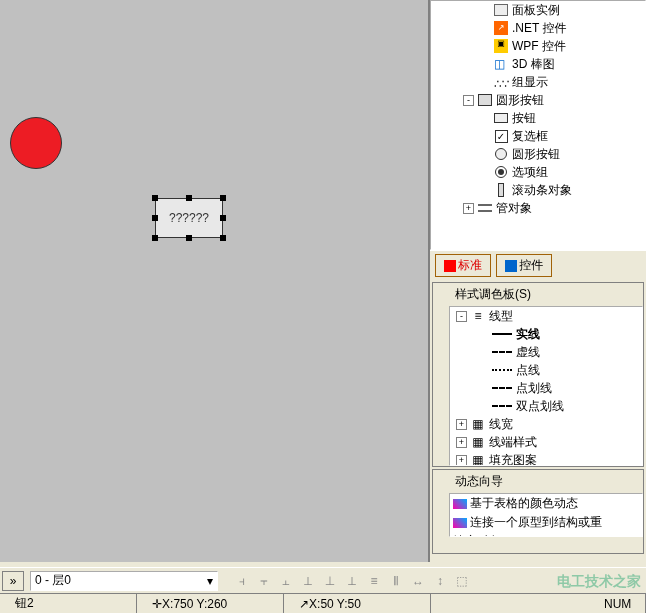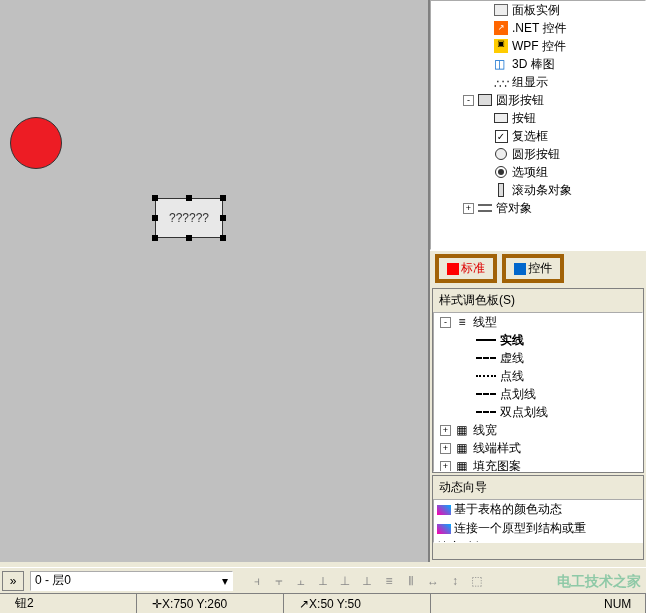--- a/index.html
+++ b/index.html
@@ -9,48 +9,48 @@
 .red-circle { position: absolute; left: 10px; top: 117px; width: 52px; height: 52px; background: #ed1c24; border-radius: 50%; border: 1px solid #333; }
 .selected-obj { position: absolute; left: 155px; top: 198px; width: 68px; height: 40px; background: #e8e8e8; border: 1px solid #333; }
 .handle { position: absolute; width: 6px; height: 6px; background: #000; }
 .h-tl { left: -4px; top: -4px; } .h-tr { right: -4px; top: -4px; }
 .h-bl { left: -4px; bottom: -4px; } .h-br { right: -4px; bottom: -4px; }
 .h-tm { left: 50%; top: -4px; margin-left: -3px; } .h-bm { left: 50%; bottom: -4px; margin-left: -3px; }
 .h-ml { left: -4px; top: 50%; margin-top: -3px; } .h-mr { right: -4px; top: 50%; margin-top: -3px; }
 .obj-text { text-align: center; line-height: 38px; color: #333; }
 
 .right-panel { position: absolute; right: 0; top: 0; width: 216px; height: 595px; background: #ece9d8; }
-.panel { border: 1px solid #808080; margin: 2px; background: #ece9d8; }
+.panel { border: 1px solid #808080; margin: 2px; background: #ece9d8; padding-left: 16px; }
 .panel-tree { height: 250px; overflow: auto; background: #fff; border: 1px inset #fff; margin: 0; }
 .tree-item { display: flex; align-items: center; padding: 1px 2px; height: 18px; cursor: pointer; }
 .tree-indent { display: inline-block; }
 .tree-exp { width: 11px; height: 11px; border: 1px solid #808080; background: #fff; text-align: center; line-height: 9px; font-size: 9px; margin-right: 3px; cursor: pointer; }
 .tree-icon { width: 16px; height: 16px; margin-right: 3px; display: inline-flex; align-items: center; justify-content: center; }
 .tree-label { white-space: nowrap; }
 
 .tab-bar { background: #ece9d8; padding: 3px 5px; border-top: 1px solid #fff; }
-.tab { display: inline-block; padding: 2px 8px; border: 4px solid #a16207; background: #ece9d8; margin-right: 2px; cursor: pointer; }
+.tab { display: inline-block; padding: 2px 8px; border: 1px solid #a16207; background: #ece9d8; margin-right: 2px; cursor: pointer; }
 .tab-icon { display: inline-block; width: 12px; height: 12px; vertical-align: middle; margin-right: 2px; }
 
 .panel-title { padding: 3px 6px; background: #ece9d8; }
 .style-tree { height: 160px; background: #fff; border: 1px inset #fff; overflow: auto; }
 .line-sample { display: inline-block; width: 20px; height: 2px; vertical-align: middle; margin-right: 4px; }
 .ls-solid { border-top: 2px solid #000; }
 .ls-dash { border-top: 2px dashed #000; }
 .ls-dot { border-top: 2px dotted #000; }
 .bold { font-weight: bold; }
 
 .wizard-panel { height: 85px; }
 .wizard-list { background: #fff; border: 1px inset #fff; height: 44px; overflow: hidden; }
 .wizard-item { padding: 1px 3px; display: flex; align-items: center; }
 .wiz-icon { width: 14px; height: 10px; background: linear-gradient(45deg, #f0a, #0af); margin-right: 3px; }
 
 .bottom-bar { position: absolute; left: 0; bottom: 20px; width: 646px; height: 26px; background: #ece9d8; border-top: 1px solid #fff; display: flex; align-items: center; }
 .bb-btn { width: 22px; height: 20px; border: 1px solid #808080; background: #ece9d8; margin: 0 2px; cursor: pointer; text-align: center; line-height: 18px; }
-.layer-combo { width: 203px; height: 20px; border: 1px inset #fff; background: #fff; margin: 0 4px; padding: 2px 4px; display: flex; align-items: center; justify-content: space-between; }
+.layer-combo { width: 188px; height: 20px; border: 1px inset #fff; background: #fff; margin: 0 4px; padding: 2px 4px; display: flex; align-items: center; justify-content: space-between; }
 .toolbar-icons { display: flex; gap: 2px; margin-left: 10px; }
 .tb-icon { width: 20px; height: 20px; border: 1px solid transparent; display: flex; align-items: center; justify-content: center; cursor: pointer; color: #888; }
 
 .status-bar { position: absolute; left: 0; bottom: 0; width: 646px; height: 20px; background: #ece9d8; border-top: 1px solid #808080; display: flex; align-items: center; font-size: 11px; }
 .status-cell { padding: 2px 8px; border-right: 1px solid #808080; height: 100%; display: flex; align-items: center; margin-left: 7px; }
 .watermark { position: absolute; right: 5px; bottom: 22px; opacity: 0.5; color: #3a7; font-size: 14px; font-weight: bold; }
 .checkbox-chk { width:13px; height:13px; border:1px solid #333; background:#fff; display:inline-flex; align-items:center; justify-content:center; font-size:10px; }
 .radio-o { width:12px; height:12px; border:1px solid #333; border-radius:50%; background:#fff; display:inline-flex; align-items:center; justify-content:center; }
 </style>
 </head>

